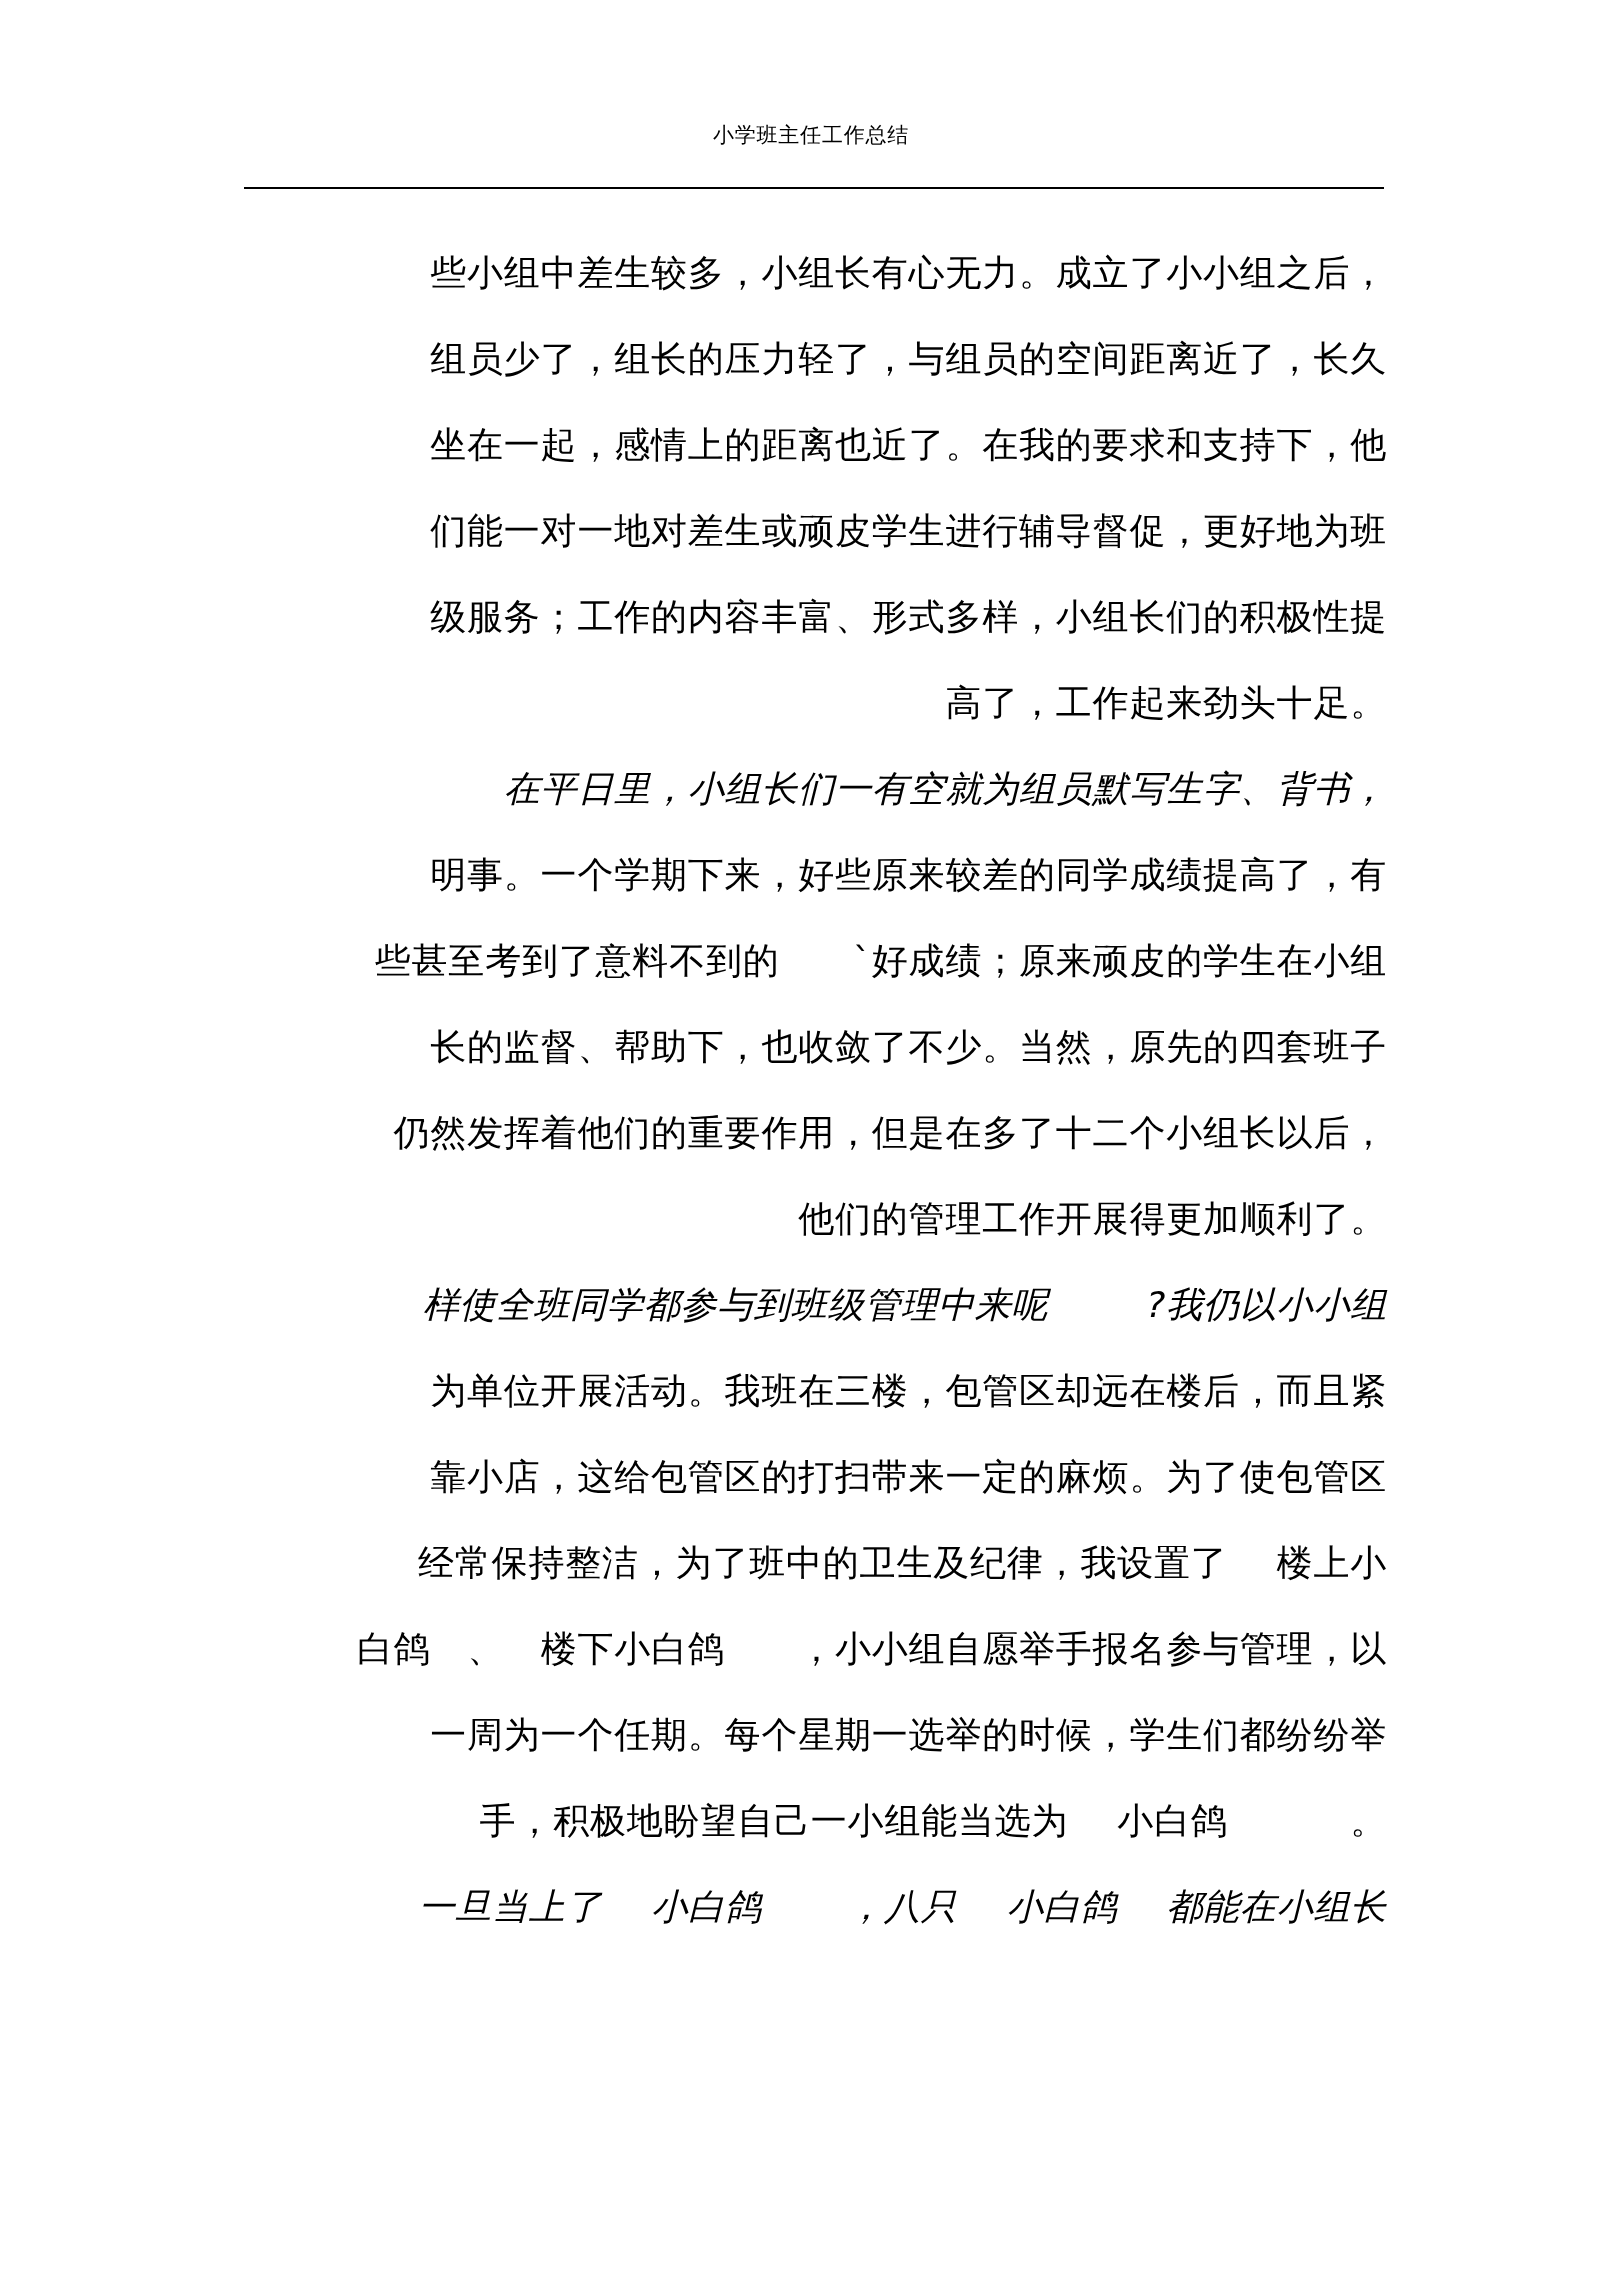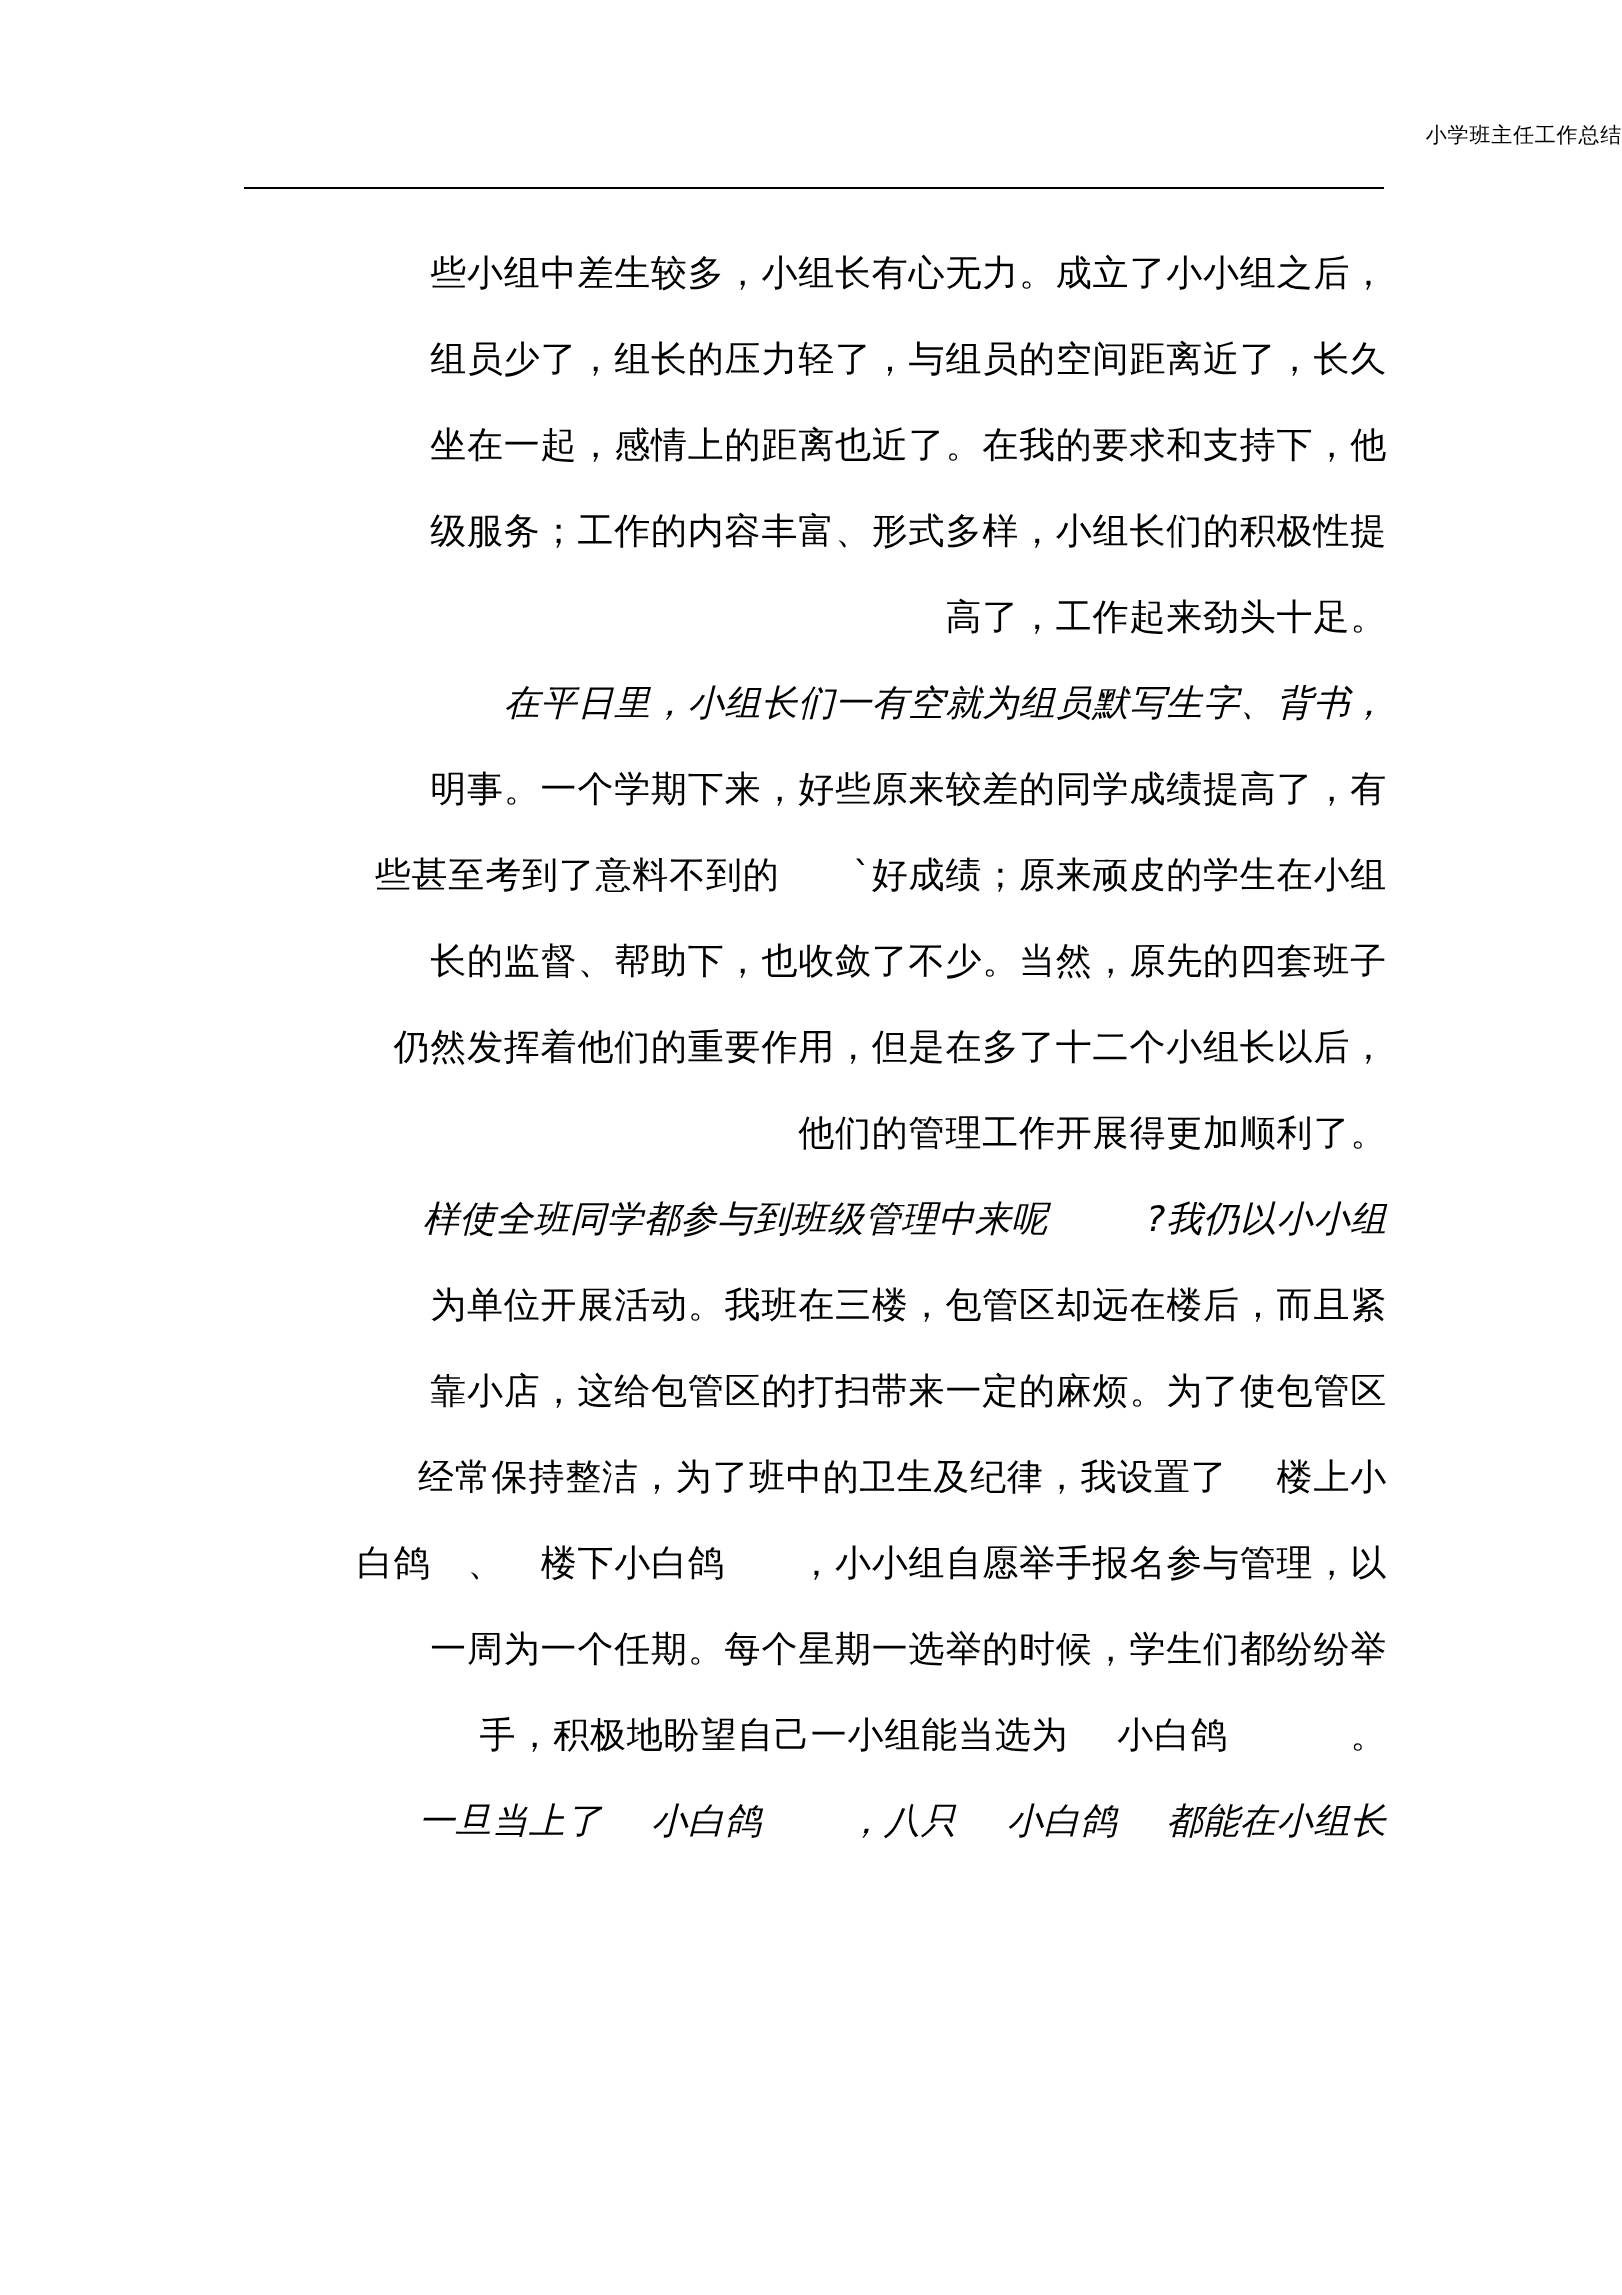--- a/index.html
+++ b/index.html
@@ -1,34 +1,35 @@
 <!DOCTYPE html>
 <html style="font-size:13px"><head>
 <meta charset="utf-8">
 <style>
   html, body { margin: 0; padding: 0; background: #ffffff; }
   body { width: 1622px; height: 2295px; position: relative; overflow: hidden;
          font-family: "DejaVu Sans", "Liberation Sans", sans-serif; color: #000; }
-  .header { position: absolute; top: 121px; left: 0; width: 1622px; text-align: right;
+  .header { position: absolute; top: 121px; left: 0; width: 1622px; text-align: center;
             font-size: 21px; letter-spacing: 0.8px; }
   .rule { position: absolute; top: 187px; left: 244px; width: 1140px; height: 2.4px; background: #000; }
   .body { position: absolute; top: 244px; left: 247px; width: 1140px; text-align: right; }
   .line { height: 86px; line-height: 57px; font-size: 36px; white-space: pre; letter-spacing: 0.8px; }
   .indent { padding-left: 88px; font-style: italic; }
 </style>
 </head>
 <body>
 
 <div class="header">小学班主任工作总结</div>
 <div class="rule"></div>
 
 <div class="body" id="doc-body">
     <div class="line">些小组中差生较多，小组长有心无力。成立了小小组之后，</div>
     <div class="line">组员少了，组长的压力轻了，与组员的空间距离近了，长久</div>
     <div class="line">坐在一起，感情上的距离也近了。在我的要求和支持下，他</div>
+    <div class="line">们能一对一地对差生或顽皮学生进行辅导督促，更好地为班</div>
     <div class="line">级服务；工作的内容丰富、形式多样，小组长们的积极性提</div>
     <div class="line">高了，工作起来劲头十足。</div>
     <div class="line indent">在平日里，小组长们一有空就为组员默写生字、背书，</div>
     <div class="line">明事。一个学期下来，好些原来较差的同学成绩提高了，有</div>
     <div class="line">些甚至考到了意料不到的      `好成绩；原来顽皮的学生在小组</div>
     <div class="line">长的监督、帮助下，也收敛了不少。当然，原先的四套班子</div>
     <div class="line">仍然发挥着他们的重要作用，但是在多了十二个小组长以后，</div>
     <div class="line">他们的管理工作开展得更加顺利了。</div>
     <div class="line indent">样使全班同学都参与到班级管理中来呢        ?我仍以小小组</div>
     <div class="line">为单位开展活动。我班在三楼，包管区却远在楼后，而且紧</div>

